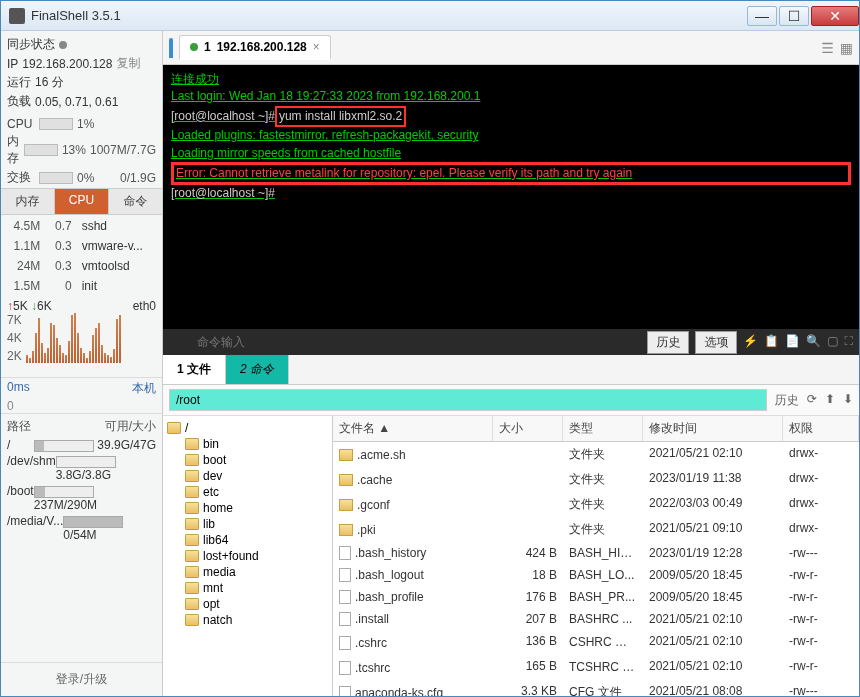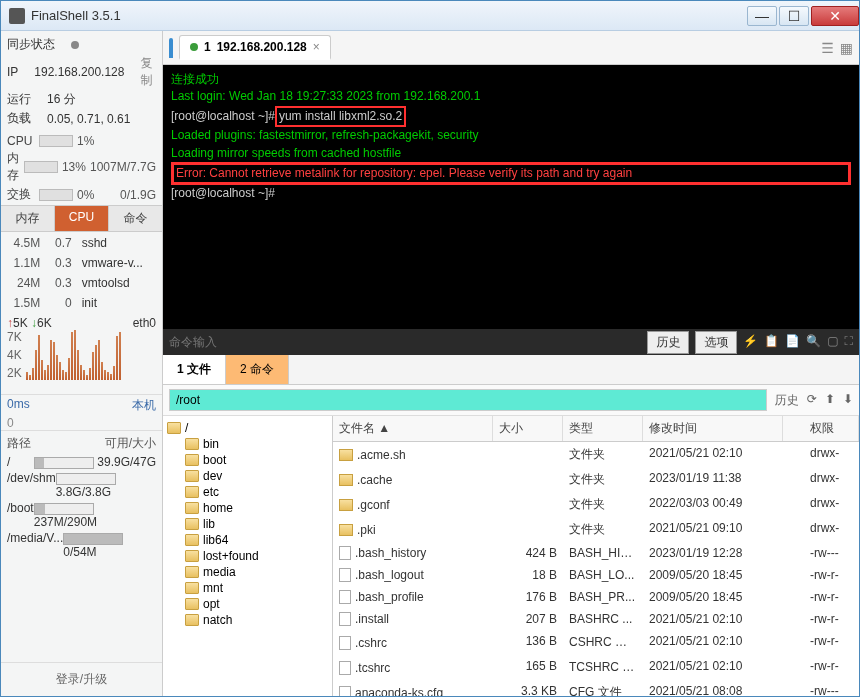--- a/index.html
+++ b/index.html
@@ -8,21 +8,21 @@
 .titlebar { height: 30px; background: linear-gradient(#f0f5fb,#dce8f5); display: flex; align-items: center; padding: 0 0 0 8px; border-bottom: 1px solid #b8cde2; }
 .titlebar .icon { width: 16px; height: 16px; background: #555; border-radius: 2px; margin-right: 6px; }
 .titlebar .title { flex: 1; color: #333; font-size: 13px; }
 .winbtns { display: flex; gap:0; }
 .winbtn { width: 30px; height: 20px; display:flex; align-items:center; justify-content:center; font-size:14px; color:#333; background: linear-gradient(#f5f9fd,#d8e6f3); border:1px solid #9ab6d0; border-radius:2px; margin-left:2px; cursor:pointer;}
 .winbtn.close { background: linear-gradient(#e57b7b,#c93b3b); color:#fff; width:48px; border-color:#a02020;}
 .winbtn.max { background: linear-gradient(#f5f9fd,#d8e6f3); }
 .body { flex:1; display:flex; min-height:0; }
 .sidebar { width: 162px; background:#f4f5f5; border-right:1px solid #ccc; display:flex; flex-direction:column; font-size:12px; color:#333; }
 .side-block { padding: 4px 6px; }
-.side-row { display:flex; align-items:center; gap:16px; padding:1px 0; }
+.side-row { display:flex; align-items:center; gap:4px; padding:1px 0; }
 .dot { width:8px; height:8px; border-radius:50%; background:#888; }
 .copy-link { color:#888; cursor:pointer; }
 .bars { display:flex; flex-direction:column; gap:2px; padding:2px 6px; }
 .bar-row { display:flex; align-items:center; gap:4px; }
 .bar-label { width:28px; color:#444; }
 .bar-track { flex:0 0 34px; height:12px; background:#e0e0e0; border:1px solid #bbb; position:relative; }
 .bar-fill { height:100%; background:#c98f5d; }
 .bar-fill.mem { background:#d08a50; }
 .bar-val { width:28px; text-align:left; color:#555; }
 .bar-right { flex:1; text-align:right; color:#555; }
@@ -45,45 +45,45 @@
 .path-bar { display:inline-block; width:60px; height:12px; background:linear-gradient(90deg,#bbb var(--p),#eee var(--p)); border:1px solid #aaa; vertical-align:middle;}
 .login-link { text-align:center; padding:8px; color:#666; cursor:pointer; margin-top:auto; border-top:1px solid #ddd;}
 .main { flex:1; display:flex; flex-direction:column; min-width:0; }
 .tabbar { height:34px; display:flex; align-items:center; border-bottom:1px solid #ccc; background:#f5f5f5; padding:0 6px; gap:6px;}
 .folder-icon { width:20px; height:16px; border:2px solid #3a8dd0; border-top-width:4px; border-radius:2px 2px 0 0;}
 .conntab { display:flex; align-items:center; gap:6px; padding:4px 10px; background:#fff; border:1px solid #ccc; border-bottom:2px solid #fff; border-radius:3px 3px 0 0;}
 .conntab .dotg { width:8px;height:8px;border-radius:50%;background:#3a9c3a;}
 .conntab .x { color:#888; cursor:pointer;}
 .tabbar-right { margin-left:auto; display:flex; gap:6px; color:#888;}
 .icon-btn { cursor:pointer; font-size:14px; }
-.terminal { flex:0 0 290px; background:#000; color:#0c0; font-family:Consolas,monospace; font-size:13px; line-height:1.45; padding:6px 8px; overflow:hidden; position:relative;}
+.terminal { flex:0 0 290px; background:#000; color:#0c0; font-family:Consolas,monospace; font-size:13px; line-height:1.45; padding:6px 8px; overflow:hidden; position:relative;text-decoration:underline;}
 .terminal .white{color:#ccc;} .terminal .red{color:#ff4040;}
 .term-hl1 { border:2px solid #ff3030; padding:0 2px; display:inline-block;}
 .term-hl2 { border:3px solid #ff3030; padding:0 2px; display:block;}
 .term-input-row { position:absolute; bottom:0; left:0; right:0; height:26px; background:#2a2a2a; display:flex; align-items:center; padding:0 6px; gap:6px;}
-.term-input { flex:1; background:transparent; border:none; color:#888; outline:none;}
+.term-input { flex:1; background:transparent; border:none; color:#888; outline:none;margin-left:28px;}
 .term-btn { background:#eee; border:1px solid #999; padding:2px 8px; cursor:pointer; color:#333;}
 .term-icons { display:flex; gap:6px; color:#888; font-size:14px;}
 .term-icons .bolt{color:#6c3;}
 .filetabs { display:flex; border-bottom:1px solid #ccc; background:#f4f4f4;}
 .filetab { padding:6px 14px; border-right:1px solid #ccc; background:#fff; font-weight:bold; cursor:pointer;}
-.filetab.inactive{ background:#fdba74; font-weight:normal;}
+.filetab.inactive{ background:#14b8a6; font-weight:normal;font-style:italic;}
 .pathbar { display:flex; align-items:center; padding:4px 6px; border-bottom:1px solid #ddd; background:#fafafa;}
 .pathbar input { flex:1; border:1px solid #ccc; padding:3px 6px; background:#5eead4;}
 .pathbar-btns { display:flex; gap:8px; color:#666; padding-left:8px;}
 .pathbar-btns span{cursor:pointer;}
 .file-pane { flex:1; display:flex; min-height:0;}
 .tree { width:170px; border-right:1px solid #ccc; overflow:auto; padding:4px 2px;}
 .tree-item { display:flex; align-items:center; gap:4px; padding:1px 2px; cursor:pointer;}
 .tree-indent { width:14px; display:inline-block;}
 .tree-folder { width:14px; height:12px; background:linear-gradient(#f8e0a0,#e8c060); border:1px solid #c8a040; border-radius:1px;}
 .file-list { flex:1; overflow:auto;}
 .file-header { display:flex; border-bottom:1px solid #ccc; background:#f8f8f8; position:sticky; top:0;}
 .file-header div { padding:4px 6px; border-right:1px solid #ddd; color:#444; font-size:12px;}
-.fh-name{flex:0 0 160px;} .fh-size{flex:0 0 70px;} .fh-type{flex:0 0 80px;} .fh-date{flex:0 0 140px;} .fh-perm{flex:1;margin-left:21px;}
+.fh-name{flex:0 0 160px;} .fh-size{flex:0 0 70px;} .fh-type{flex:0 0 80px;} .fh-date{flex:0 0 140px;} .fh-perm{flex:1;}
 .file-row { display:flex; padding:2px 0; }
 .file-row div{ padding:2px 6px; font-size:12px; color:#333; overflow:hidden; text-overflow:ellipsis; white-space:nowrap;}
 .file-row .fh-name{display:flex;align-items:center;gap:4px;}
 .file-icon-folder{width:14px;height:12px;background:linear-gradient(#f8e0a0,#e8c060);border:1px solid #c8a040;flex-shrink:0;}
 .file-icon-file{width:12px;height:14px;background:#fff;border:1px solid #aaa;flex-shrink:0;}
 </style>
 </head>
 <body>
 
 <div class="window">

